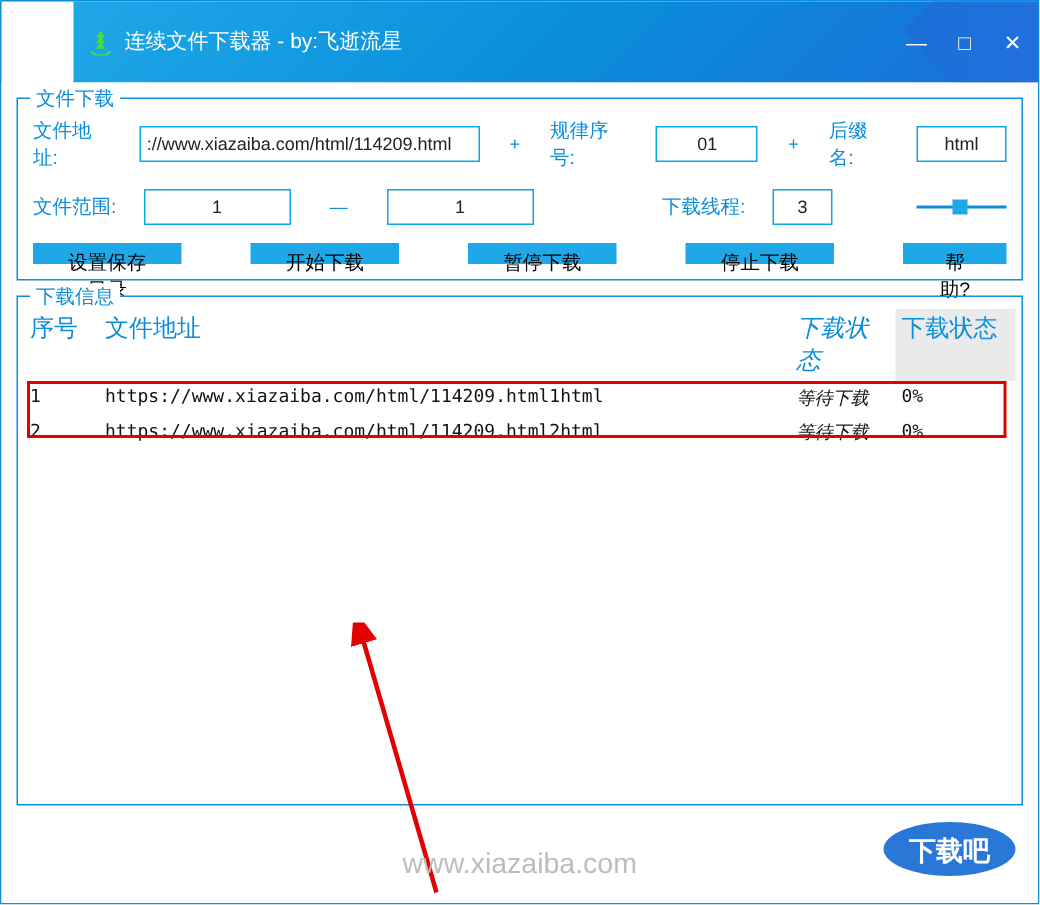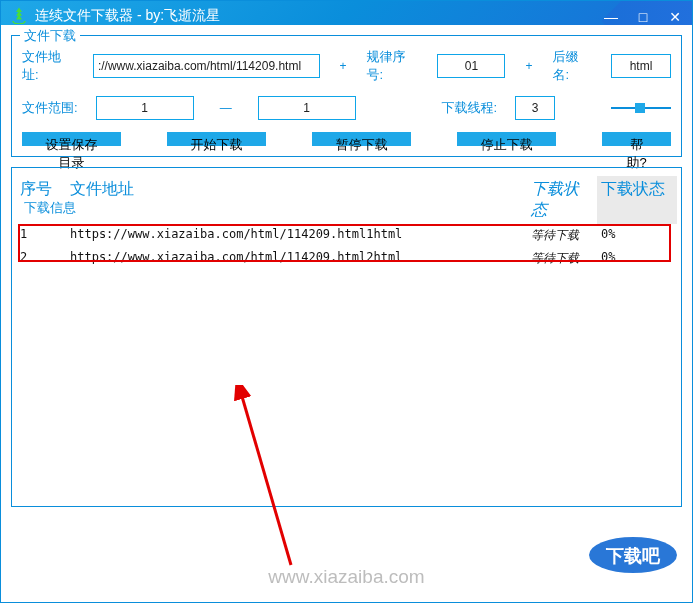--- a/index.html
+++ b/index.html
@@ -1,18 +1,18 @@
 <!DOCTYPE html>
 <html><head>
 <meta charset="utf-8">
 <style>
 * { box-sizing: border-box; margin: 0; padding: 0; }
 body { font-family: "Microsoft YaHei", SimSun, Arial, sans-serif; font-size: 12px; background: #fff; }
 .window { width: 693px; height: 603px; border: 1px solid #0a8edb; display: flex; flex-direction: column; position: relative; }
-.titlebar { height: 24px; background: linear-gradient(135deg, #1fa8e8 0%, #0a8edb 50%, #1a6fd8 100%); display: flex; align-items: flex-end; padding: 0 8px; color: #fff; font-size: 14px; position: relative; overflow: hidden; }
+.titlebar { height: 54px; background: linear-gradient(135deg, #1fa8e8 0%, #0a8edb 50%, #1a6fd8 100%); display: flex; align-items: center; padding: 0 8px; color: #fff; font-size: 14px; position: relative; overflow: hidden; margin-left: 48px; }
 .titlebar::before { content: ""; position: absolute; right: -30px; top: -30px; width: 100px; height: 100px; background: linear-gradient(45deg, #1a6fd8, #2570e0); transform: rotate(45deg); }
 .titlebar .icon-wrap { position: relative; z-index: 2; width: 20px; height: 20px; margin-right: 6px; display: flex; align-items: center; justify-content: center; }
 .titlebar .title { position: relative; z-index: 2; }
 .titlebar .winbtns { margin-left: auto; position: relative; z-index: 2; display: flex; gap: 14px; color: #fff; font-size: 14px; }
 .winbtn { cursor: pointer; width: 18px; text-align: center; }
 .body { flex: 1; padding: 10px; background: #fff; position: relative; }
 
 .fieldset { border: 1px solid #0a8edb; padding: 12px 10px 10px; margin-bottom: 10px; position: relative; }
 .fieldset .legend { position: absolute; top: -9px; left: 8px; background: #fff; padding: 0 4px; color: #0a8edb; font-size: 13px; }
 
@@ -23,36 +23,36 @@
 input.inp { border: 1px solid #0ea5e9; height: 24px; padding: 0 4px; font-size: 12px; font-family: inherit; text-align: center; color: #222; }
 .inp.left { text-align: left; }
 .btn { background: #1fa8e8; color: #000000; border: none; height: 14px; padding: 4px 18px; font-size: 13px; cursor: pointer; font-family: inherit; }
 .btn.wide { width: 100px; }
 .btnrow { display: flex; gap: 46px; margin-top: 8px; }
 .slider { width: 60px; height: 16px; position: relative; }
 .slider .track { position: absolute; left: 0; right: 0; top: 7px; height: 2px; background: #0a8edb; }
 .slider .thumb { position: absolute; top: 3px; left: 24px; width: 10px; height: 10px; background: #1fa8e8; }
 
 .info-fieldset { border: 1px solid #0a8edb; padding: 8px 4px 4px; position: relative; height: 340px; display: flex; flex-direction: column; }
-.info-fieldset .legend { position: absolute; top: -9px; left: 8px; background: #fff; padding: 0 4px; color: #0a8edb; font-size: 13px; margin-top: 40px; }
+.info-fieldset .legend { position: absolute; top: -9px; left: 8px; background: #fff; padding: 0 4px; color: #0a8edb; font-size: 13px; }
 
 .table-head { display: flex; font-size: 16px; color: #0a8edb; border-bottom: 0; background: #fff; }
 .col-idx { width: 50px; padding: 3px 4px; }
 .col-url { flex: 1; padding: 3px 4px; }
 .col-status { width: 70px; padding: 3px 4px; font-style: italic; }
 .col-prog { width: 80px; padding: 3px 4px; background: #eaeaea; }
 .table-body { flex: 1; overflow: auto; position: relative; background: #fff; }
 .trow { display: flex; font-size: 12px; color: #111; font-family: SimSun, monospace; }
 .trow .col-prog { background: #fff; }
 .redbox { border: 2px solid #e20000; position: absolute; left: 2px; right: 6px; top: 0; height: 38px; pointer-events: none; }
 
 .arrow-svg { position: absolute; left: 230px; top: 360px; pointer-events: none; }
 
 .watermark { position: absolute; bottom: 14px; left: 50%; transform: translateX(-50%); color: #bdbdbd; font-size: 19px; }
-.logo-watermark { position: absolute; right: 14px; bottom: 27px; width: 90px; height: 40px; opacity: 0.9; }
+.logo-watermark { position: absolute; right: 14px; bottom: 16px; width: 90px; height: 40px; opacity: 0.9; }
 </style>
 </head>
 <body>
 
 <div class="window">
   <div class="titlebar">
     <span class="icon-wrap">
       <svg width="18" height="18" viewBox="0 0 24 24">
           <path fill="#4ade3a" d="M12 2l4 6h-3l3 5h-3l3 5H8l3-5H8l3-5H8z"></path>
           <path fill="none" stroke="#4ade3a" stroke-width="2" d="M4 20a8 4 0 0 0 16 0"></path>

